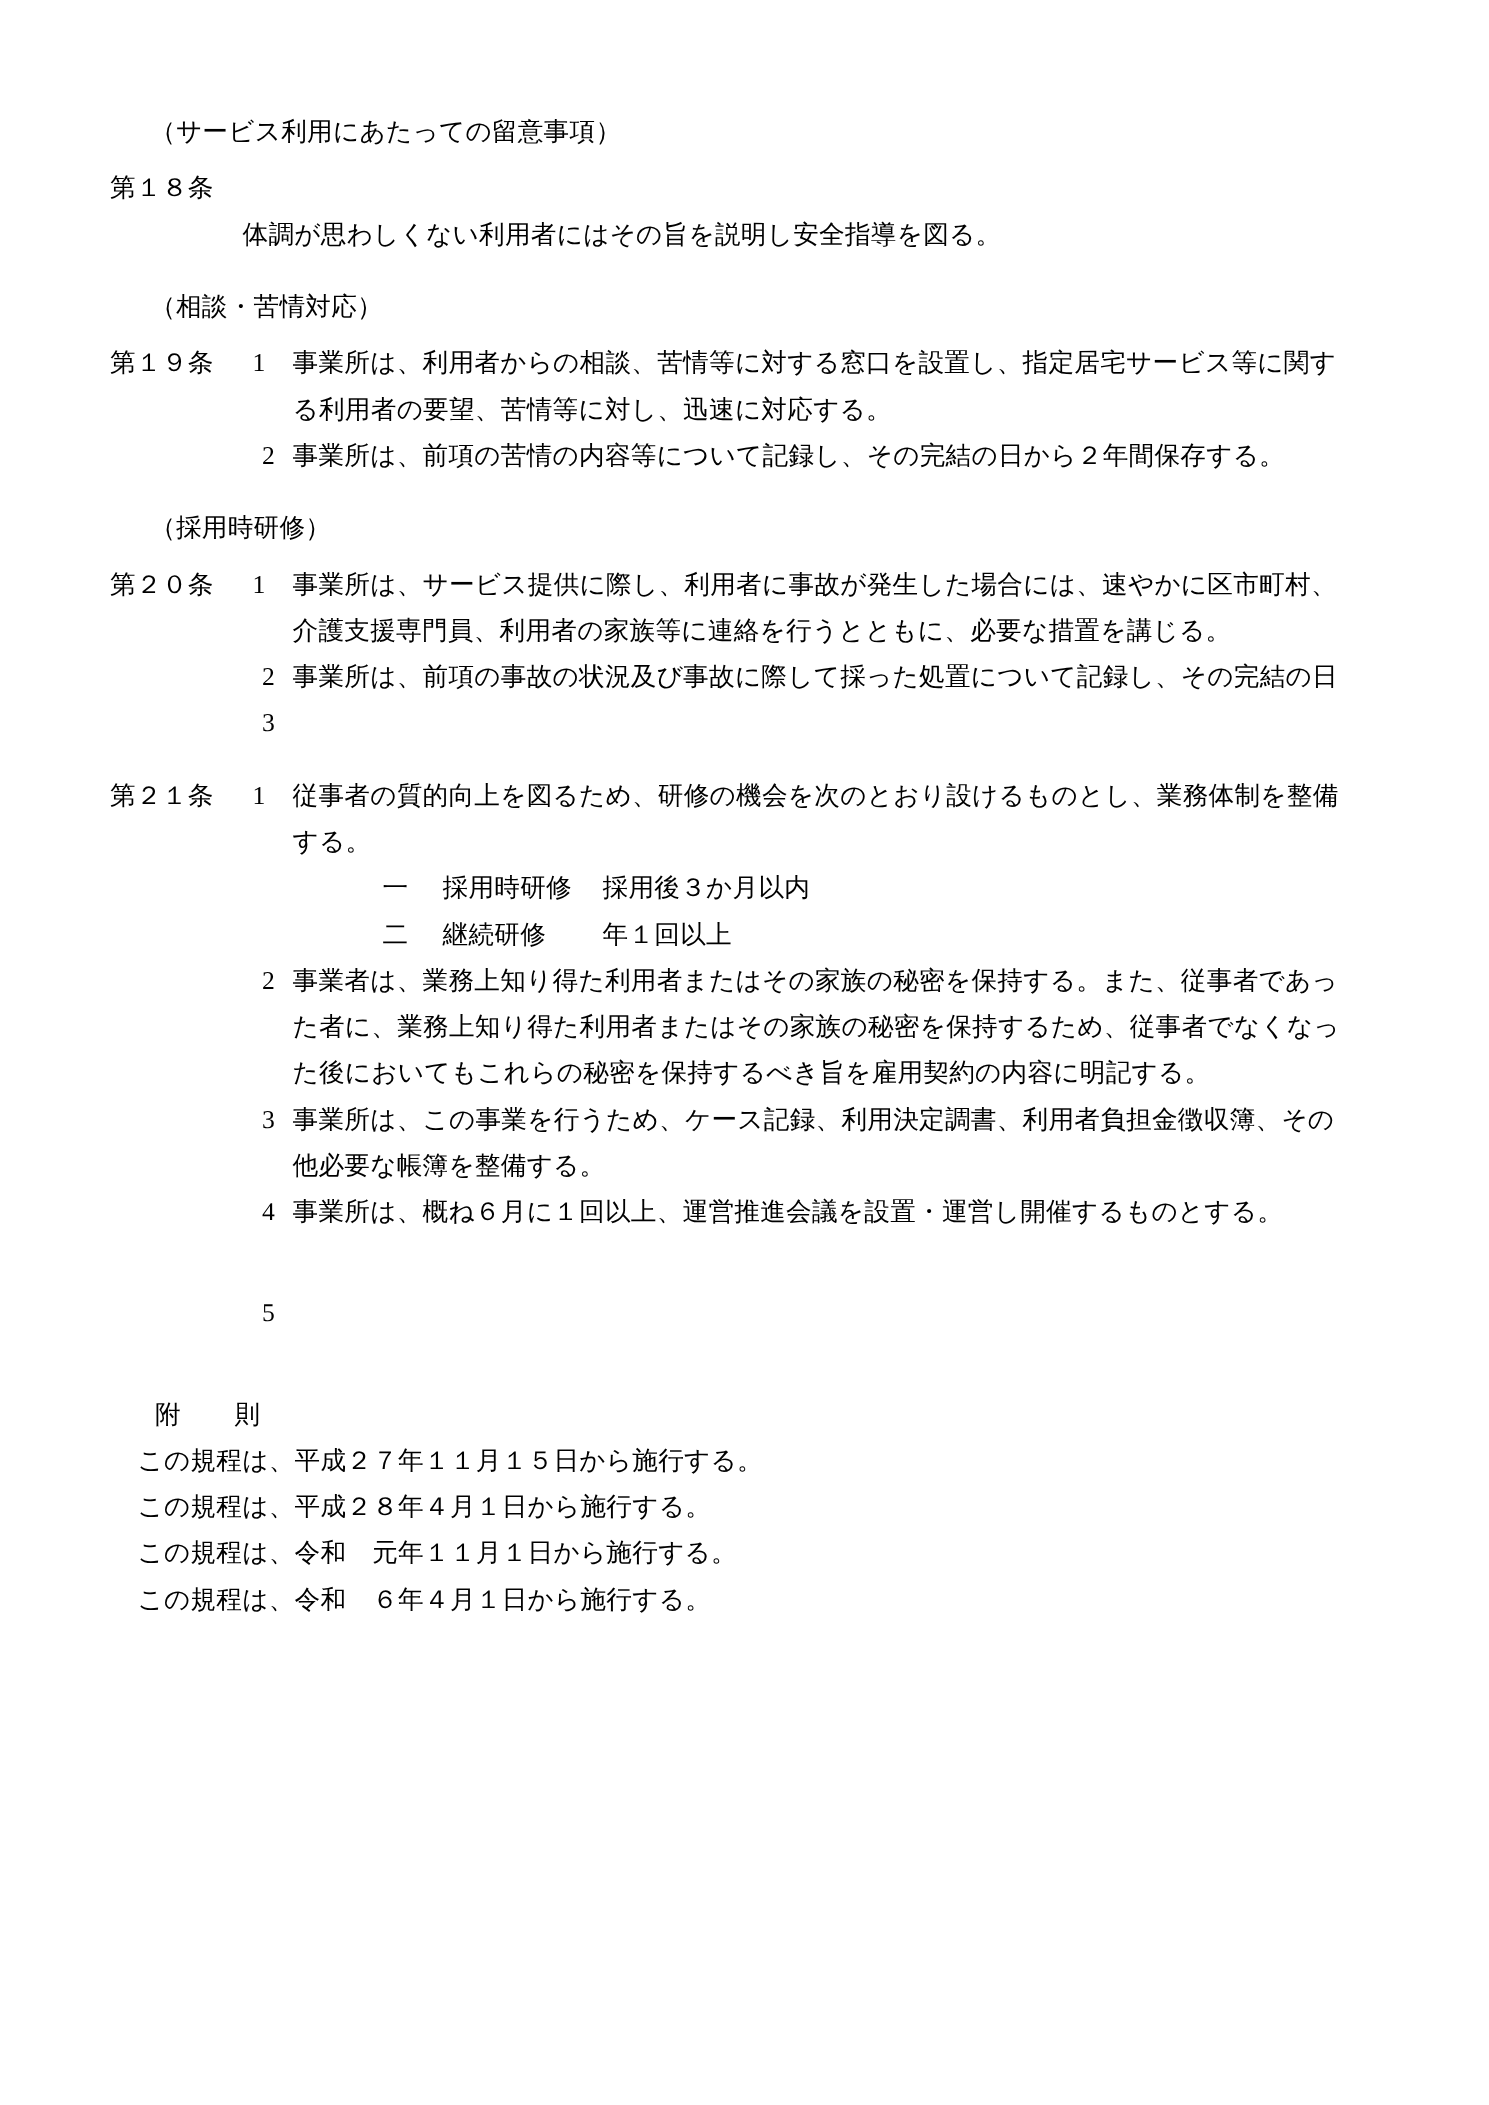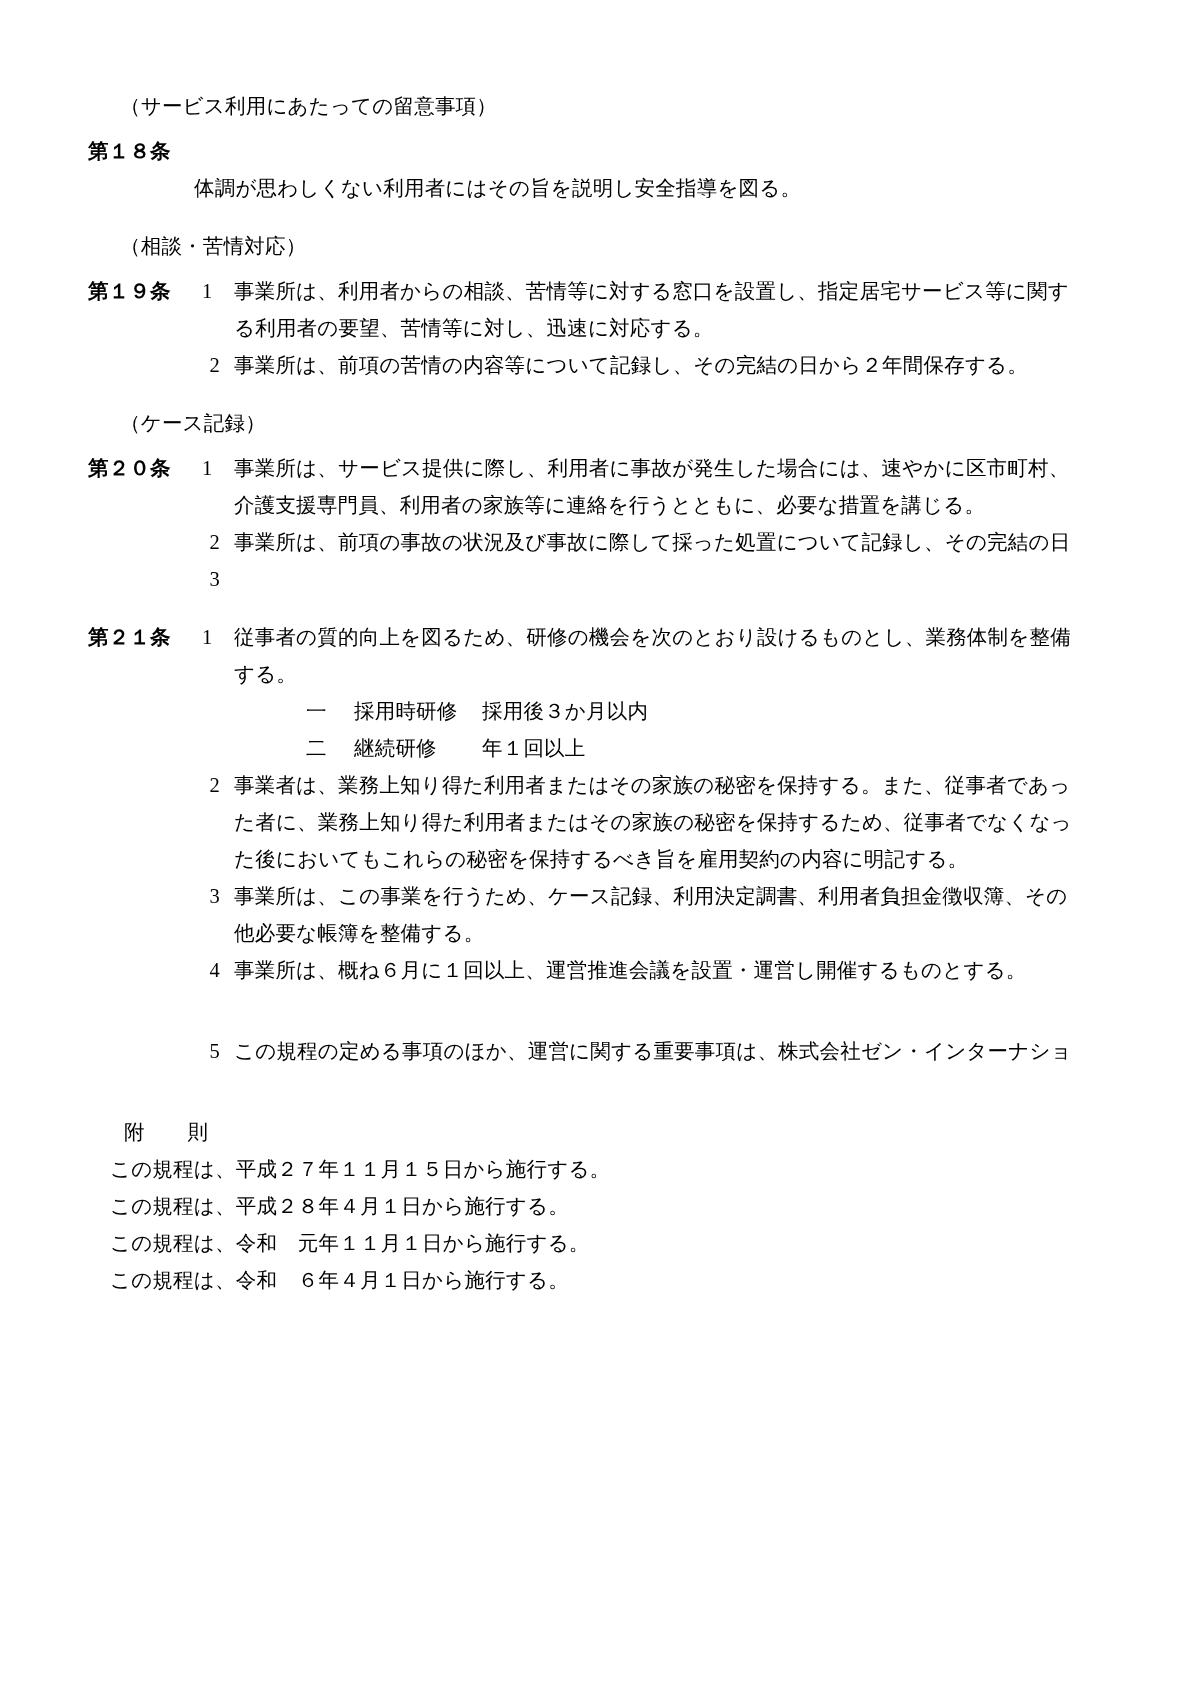--- a/index.html
+++ b/index.html
@@ -41,21 +41,20 @@
   }
 
   
   .article {
     margin-bottom: 0;
   }
   .art-label {
     display: inline-block;
     width: 106px;
     flex: 0 0 106px;
-    font-weight: bold;
   }
   .item-num {
     display: inline-block;
     width: 40px;
     flex: 0 0 40px;
     text-align: left;
     padding-left: 8px;
     box-sizing: border-box;
   }
   .item-num.wide {
@@ -127,21 +126,21 @@
       <div class="line cont line-h">る利用者の要望、苦情等に対し、迅速に対応する。</div>
       <div class="line line-h">
         <span class="item-num wide">2</span>
         <span class="body-text">事業所は、前項の苦情の内容等について記録し、その完結の日から２年間保存する。</span>
       </div>
     </div>
 
     <div class="row-gap"></div>
 
     <div class="block">
-      <div class="line group-title line-h">（ケース記録）</div>
+      <div class="line group-title line-h">（採用時研修）</div>
       <div class="line article line-h">
         <span class="art-label">第２０条</span>
         <span class="item-num">1</span>
         <span class="body-text">事業所は、サービス提供に際し、利用者に事故が発生した場合には、速やかに区市町村、</span>
       </div>
       <div class="line cont line-h">介護支援専門員、利用者の家族等に連絡を行うとともに、必要な措置を講じる。</div>
       <div class="line line-h">
         <span class="item-num wide">2</span>
         <span class="body-text">事業所は、前項の事故の状況及び事故に際して採った処置について記録し、その完結の日</span>
       </div>
@@ -186,21 +185,20 @@
 
       <div class="line line-h">
         <span class="item-num wide">4</span>
         <span class="body-text">事業所は、概ね６月に１回以上、運営推進会議を設置・運営し開催するものとする。</span>
       </div>
 
       <div class="row-gap-lg"></div>
 
       <div class="line line-h">
         <span class="item-num wide">5</span>
-        <span class="body-text">この規程の定める事項のほか、運営に関する重要事項は、株式会社ゼン・インターナショ</span>
       </div>
     </div>
 
     <div class="row-gap-lg"></div>
 
     <div class="block">
       <div class="line supp-title line-h">附　則</div>
       <div class="line supp-line line-h">この規程は、平成２７年１１月１５日から施行する。</div>
       <div class="line supp-line line-h">この規程は、平成２８年４月１日から施行する。</div>
       <div class="line supp-line line-h">この規程は、令和　元年１１月１日から施行する。</div>

